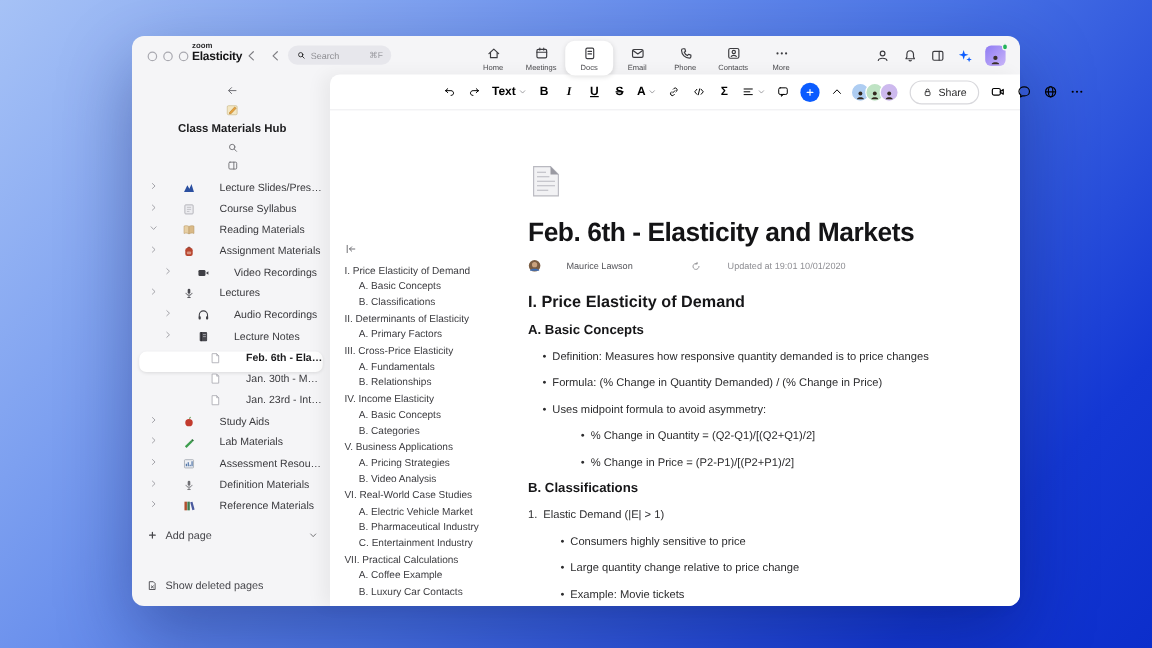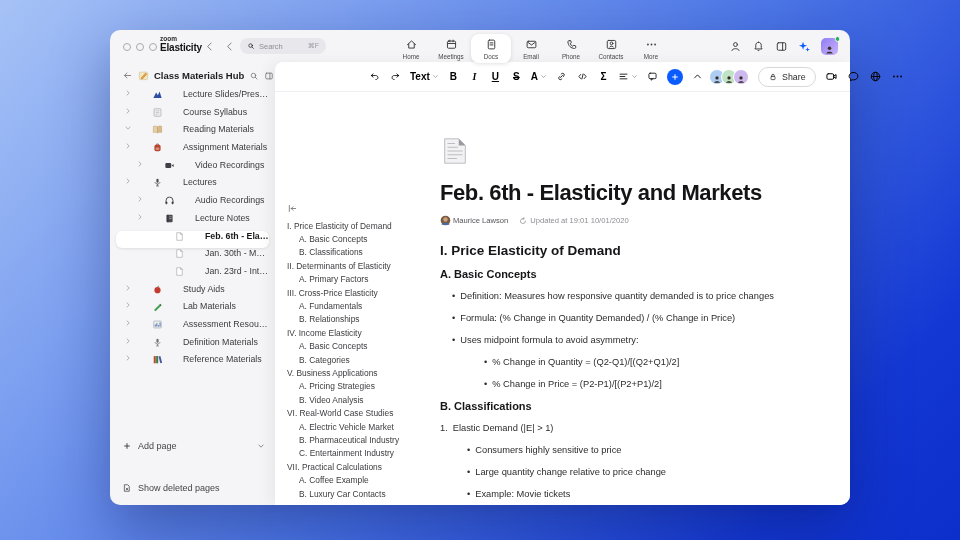--- a/index.html
+++ b/index.html
@@ -30,21 +30,21 @@
   #nav-right { position:absolute; right:12px; top:8px; display:flex; align-items:center; gap:10px; }
   .sparkle { color:#0b5cff; }
   .avatar { width:17px; height:17px; border-radius:5px; background:linear-gradient(135deg,#8f7bf3,#c9b5f8);
     position:relative; display:flex; align-items:flex-end; justify-content:center; overflow:visible; }
   .avatar .ic { color:#3a2f29; }
   .avatar .dot { position:absolute; right:-2px; top:-2px; width:5.5px; height:5.5px; border-radius:50%;
     background:#23b35a; border:1px solid #f5f5f7; }
 
   
   .sidebar { position:absolute; left:0; top:32px; bottom:0; width:165px; border-radius:0 0 0 10px; }
-  .sb-head { display:flex; align-items:center; gap:5px; padding:8px 10px 5px 12px; }
+  .sb-head { display:flex; align-items:center; gap:5px; padding:8px 10px 5px 12px;flex-direction:column; }
   .sb-title { font-size:9.5px; font-weight:700; color:#1c1c1e; flex:1; white-space:nowrap; }
   .sb-head .hic { color:#6e6e73; }
   .tree { padding:3px 6px 0 6px; }
   .tree-row { display:flex; align-items:flex-start; height:17.7px; gap:20px; padding-left:8px;
     border-radius:6px; color:#3a3a3e; }
   .tree-row.d1 { padding-left:20px; }
   .tree-row.d2 { padding-left:30px; }
   .tree-row .lbl { font-size:8.8px; white-space:nowrap; overflow:hidden; text-overflow:ellipsis; }
   .tree-row.selected { background:#fff; box-shadow:0 1px 3px rgba(0,0,0,.10); }
   .tree-row.selected .lbl { font-weight:700; color:#1a1a1c; }
@@ -76,21 +76,21 @@
 
   .doc-body { position:relative; height:calc(100% - 31px); overflow:hidden; }
   .toc { position:absolute; left:12px; top:108px; width:152px; }
   .toc-collapse { color:#6e6e73; margin-bottom:5px; display:inline-flex; }
   .toc-item { font-size:8.4px; color:#3c3c40; height:13.4px; display:flex; align-items:center;
     white-space:nowrap; }
   .toc-item.t1 { padding-left:12px; }
 
   .content { position:absolute; left:165px; top:44px; width:396px; }
   .title { font-size:22px; font-weight:700; color:#141416; letter-spacing:-.4px; margin-top:10px; }
-  .byline { display:flex; align-items:center; gap:2px; margin-top:9px; font-size:7.6px; color:#55555a; }
+  .byline { display:flex; align-items:center; gap:21px; margin-top:9px; font-size:7.6px; color:#55555a; }
   .byline .upd { color:#8e8e93; }
   .byline .gap { width:6px; }
   .h2 { font-size:13.5px; font-weight:700; color:#161618; margin-top:17px; }
   .h3 { font-size:11px; font-weight:700; color:#161618; margin-top:10px; }
   .blk { font-size:9.3px; color:#2c2c2e; margin-top:11px; display:flex; gap:5px; line-height:1.18; }
   .blk .mk { flex:none; }
   .ind0 { margin-left:12px; } .ind1 { margin-left:27px; } .ind2 { margin-left:44px; }
 
   
   .ic { display:inline-flex; width:12px; height:12px; flex:none; }

